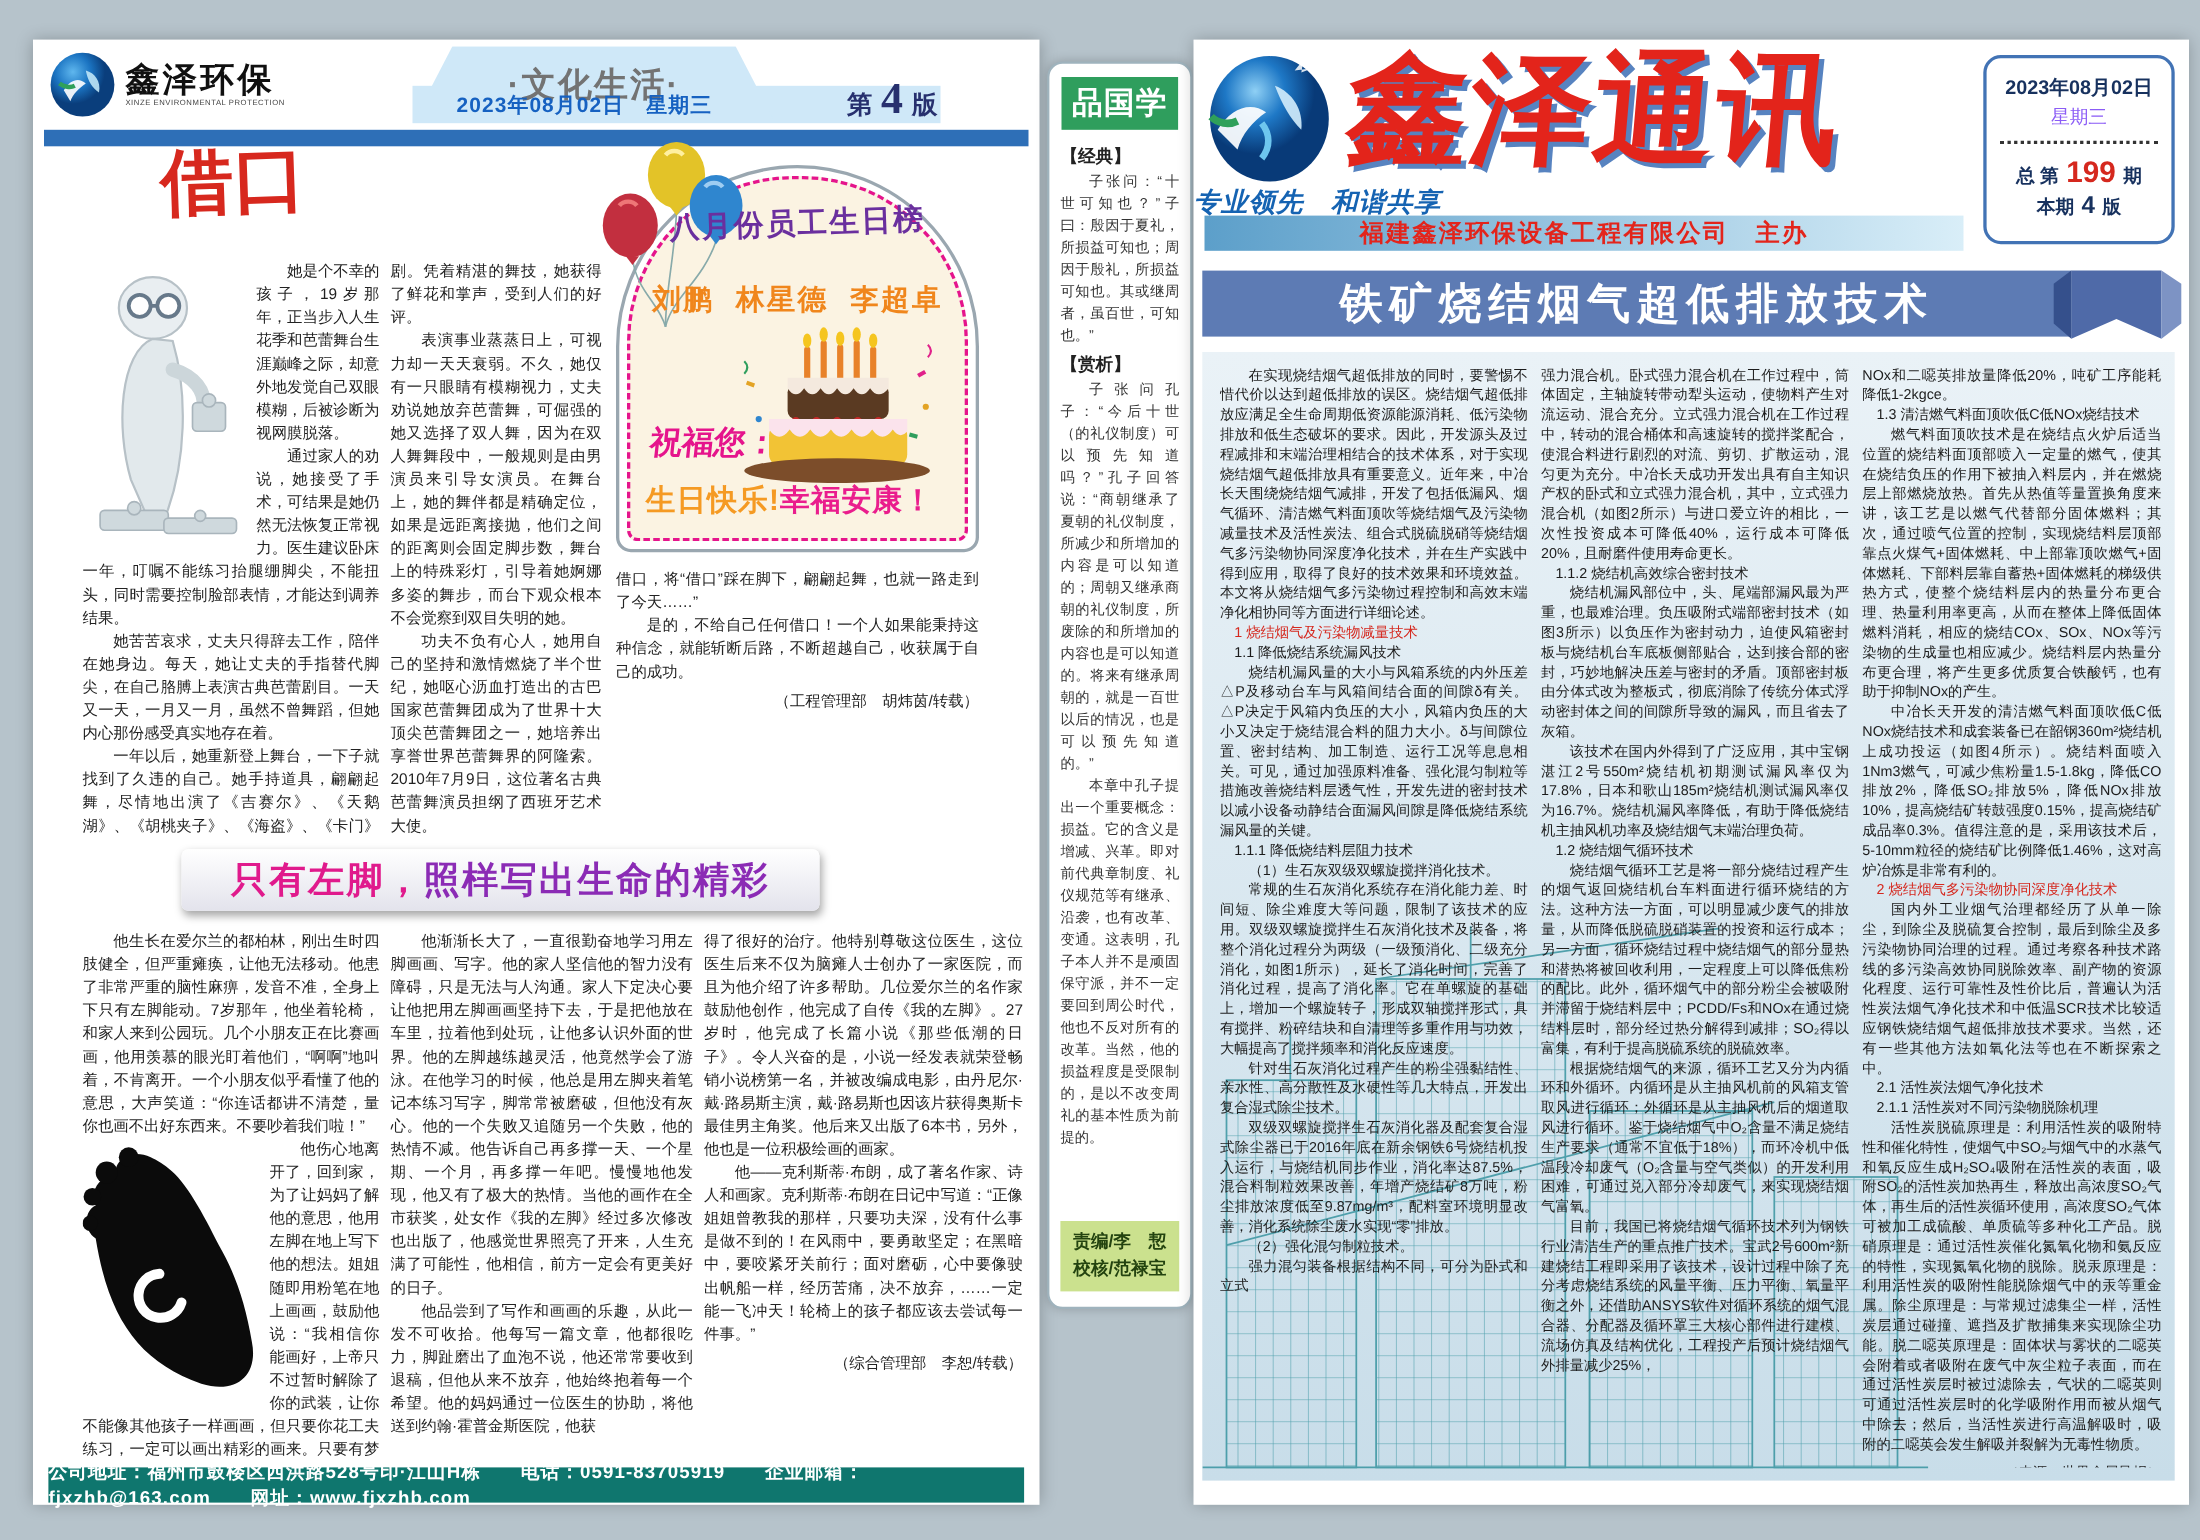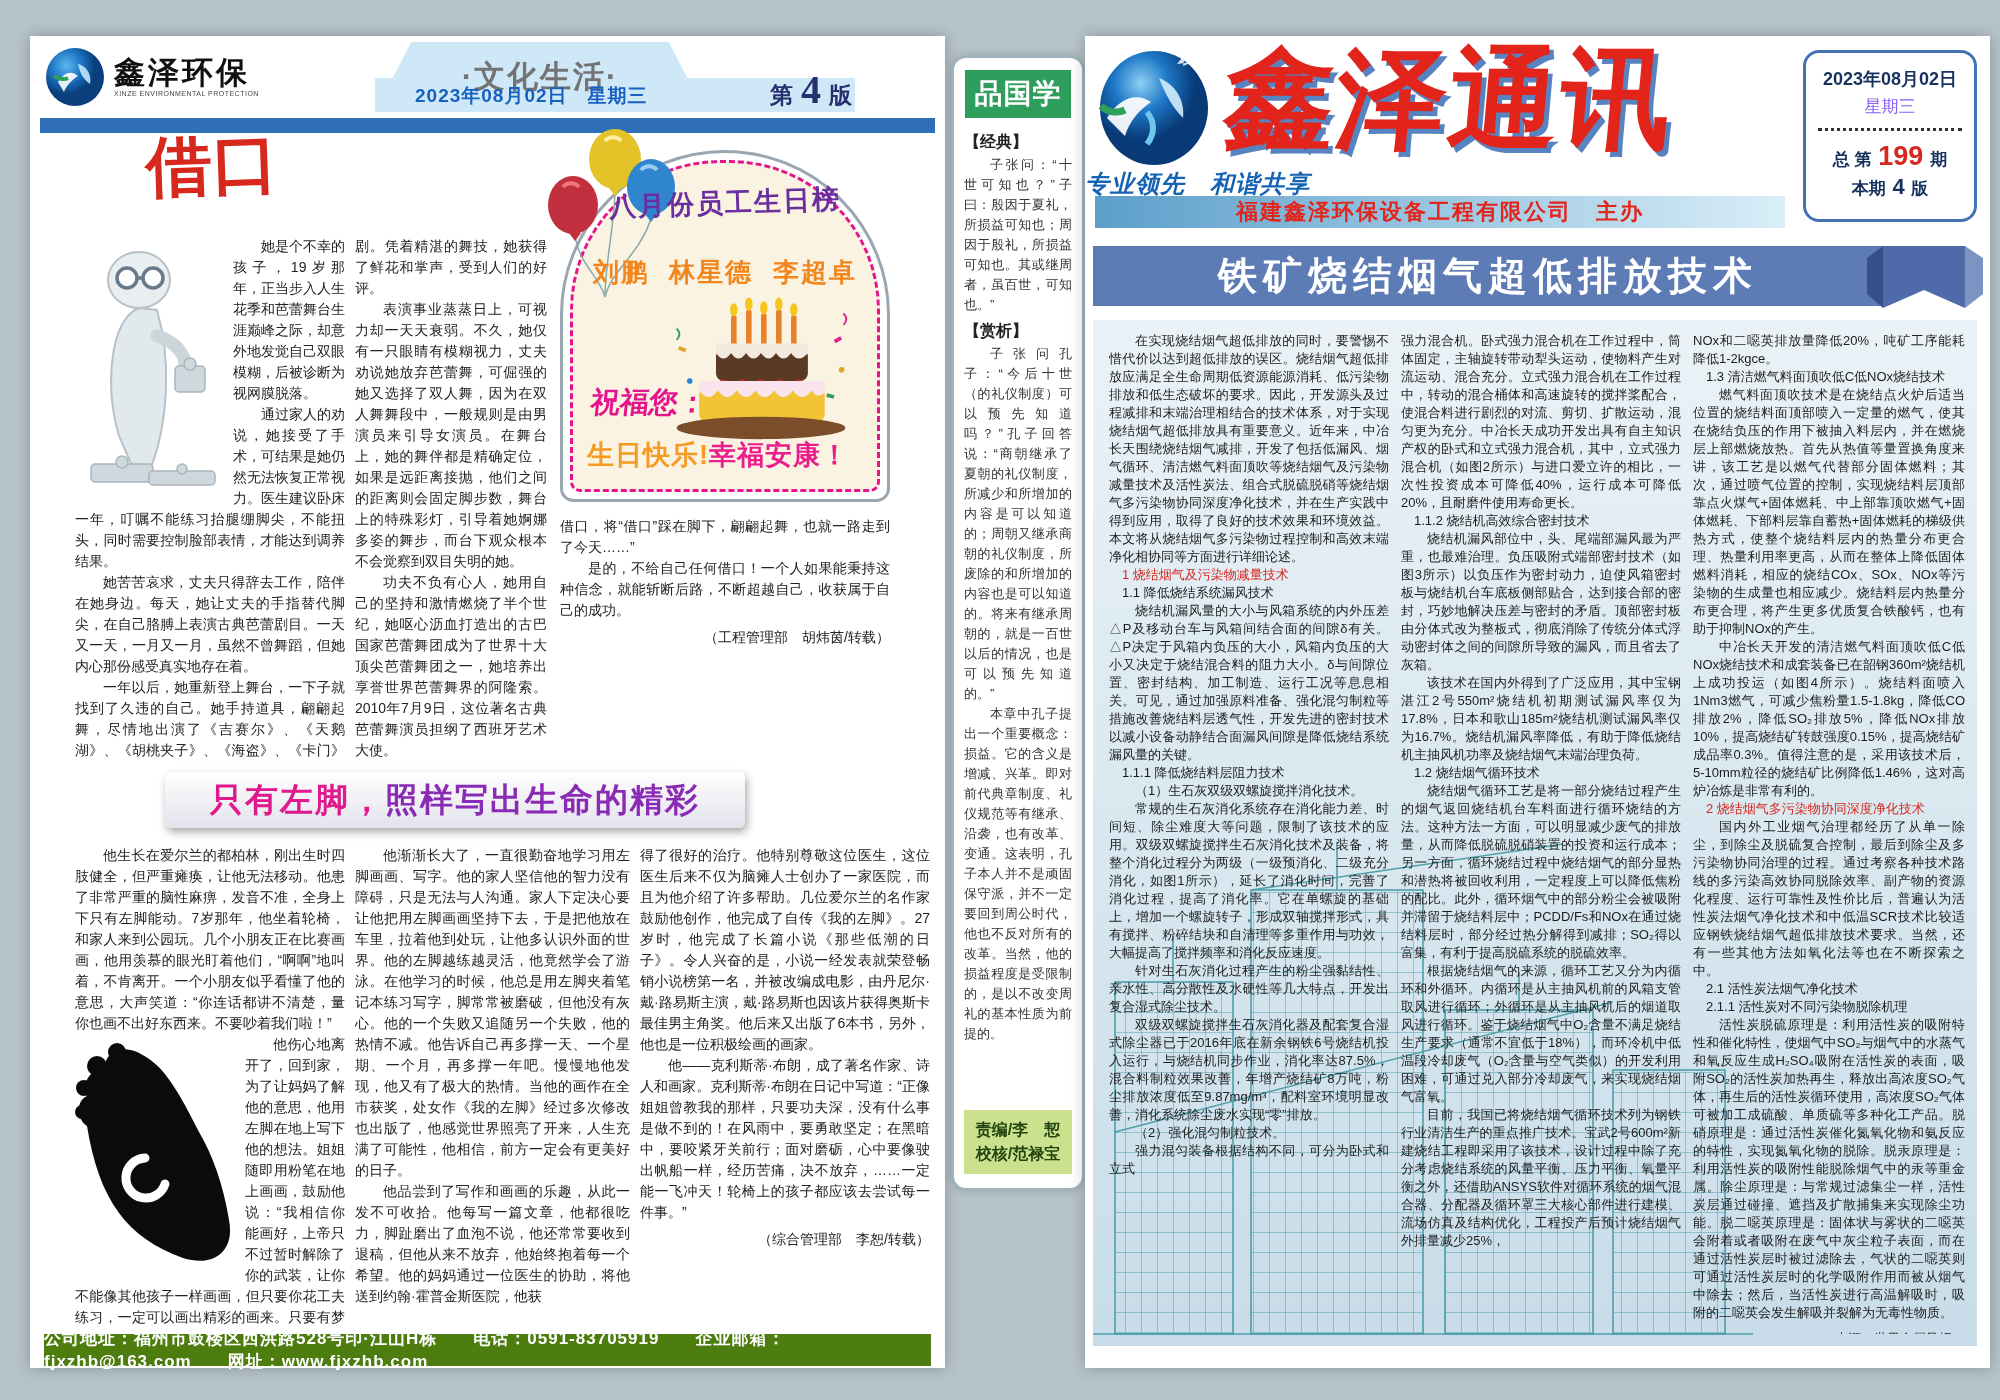--- a/index.html
+++ b/index.html
@@ -56,21 +56,21 @@
   
   .a2-banner{position:absolute;left:135px;top:736px;width:580px;height:56px;background:linear-gradient(#ffffff,#e3e3ec);
     border-radius:6px;box-shadow:2px 4px 8px rgba(0,0,0,.35);display:flex;align-items:center;justify-content:center;}
   .a2-banner .m1{font-size:33px;font-weight:900;color:#e01a8c;letter-spacing:2px;}
   .a2-banner .m2{font-size:33px;font-weight:900;color:#8b2bb5;letter-spacing:2px;}
   #a2col1{left:45px;top:809px;width:270px;height:486px;font-size:14px;line-height:21px;color:#222;}
   #a2col2{left:325px;top:809px;width:275px;height:486px;font-size:14px;line-height:21px;color:#222;}
   #a2col3{left:610px;top:809px;width:290px;height:486px;font-size:14px;line-height:21px;color:#222;}
   .foot-img{float:left;width:160px;height:225px;margin:6px 10px 2px 0;}
 
-  .lp-footer{position:absolute;left:14px;right:14px;top:1298px;height:32px;background:#4d7c0f;color:#fff;
+  .lp-footer{position:absolute;left:14px;right:14px;top:1298px;height:32px;background:#0f766e;color:#fff;
     display:flex;align-items:center;justify-content:center;font-size:17px;font-weight:bold;letter-spacing:1px;}
 
   
   .gx-title{margin:12px auto 8px auto;width:106px;background:#2f9e5d;color:#fff;text-align:center;
     font-size:28px;font-weight:900;padding:5px 0;letter-spacing:1px;}
   .gx-body{padding:0 10px;overflow:hidden;height:940px;text-align:justify;}
   .gx-label{font-size:16px;font-weight:900;color:#222;margin:6px 0 2px 0;}
   .gx-body p{margin:0;font-size:13px;line-height:20px;color:#333;text-indent:2em;}
   .gx-editors{position:absolute;left:10px;right:10px;bottom:14px;background:#cbe18e;padding:8px 6px;
     font-size:16px;font-weight:900;color:#23430f;line-height:24px;text-align:center;}

